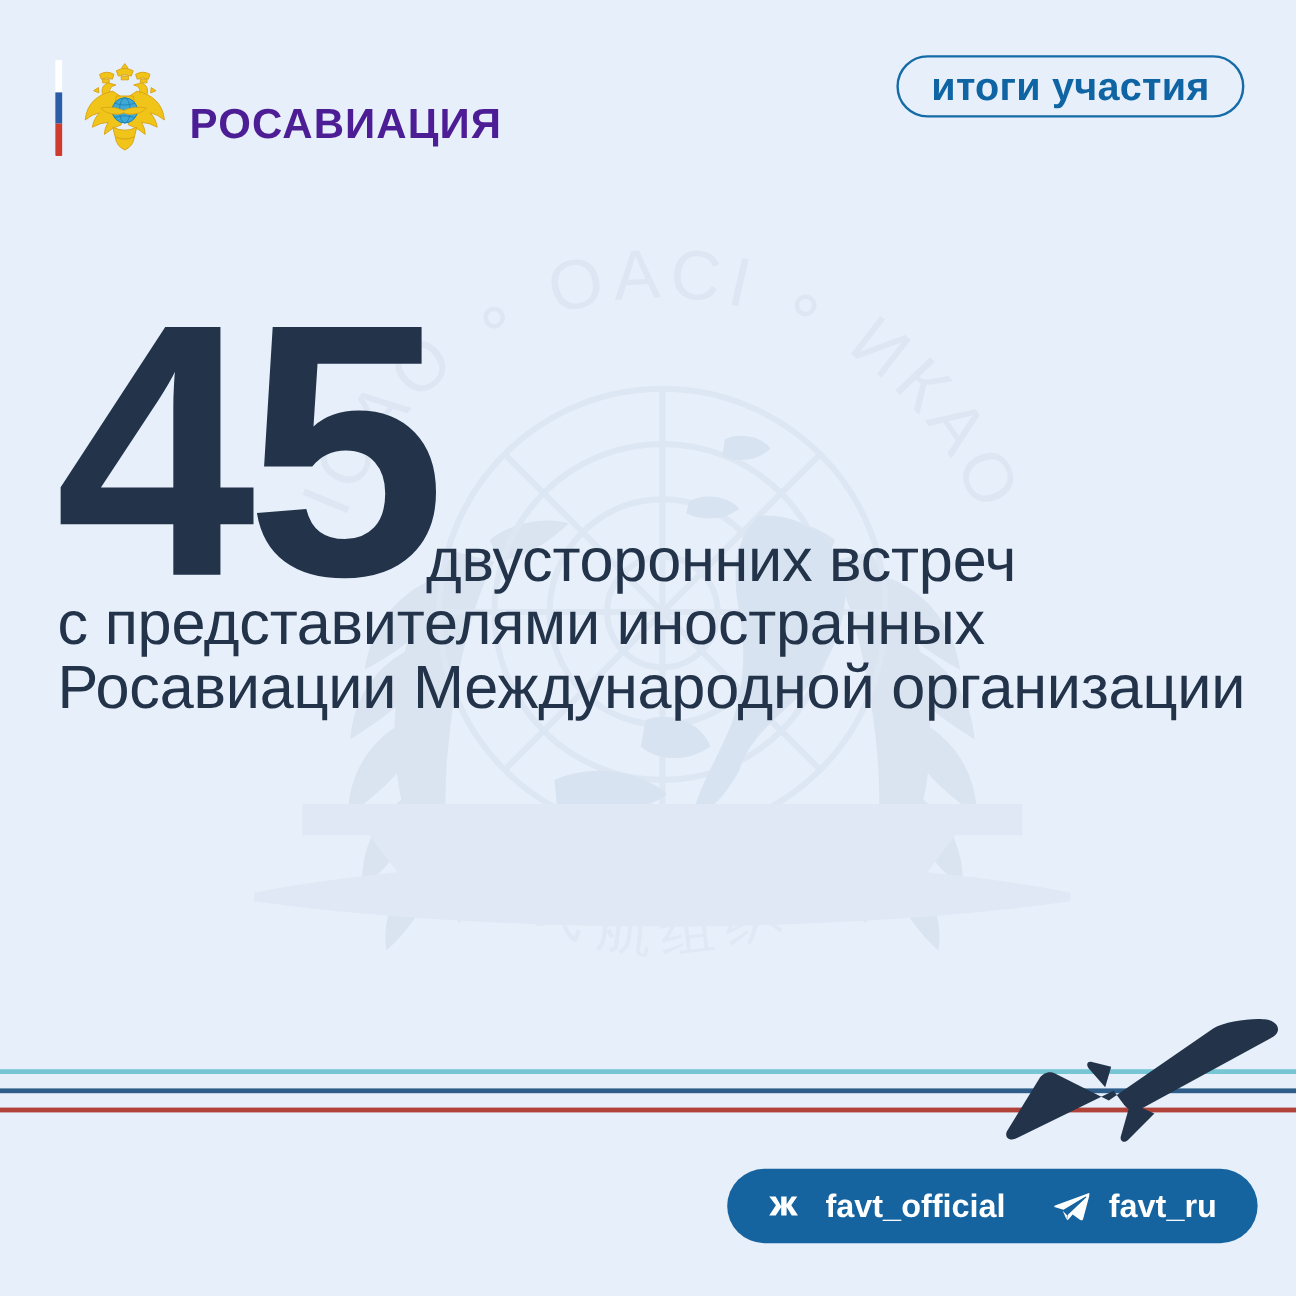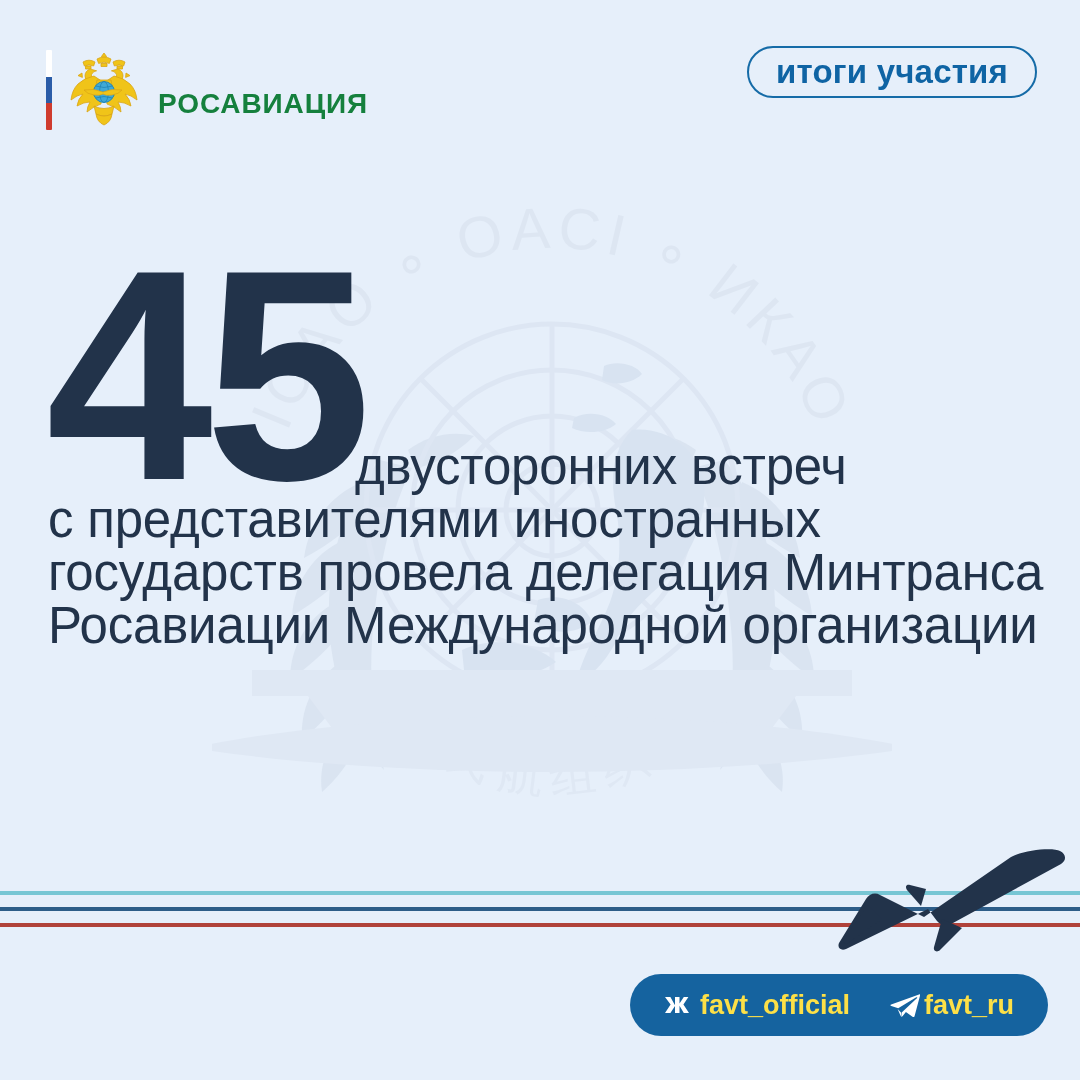--- a/index.html
+++ b/index.html
@@ -60,24 +60,24 @@
   }
   .flagbar i { display: block; width: 100%; height: 33.34%; }
   .flagbar .fw { background: #ffffff; }
   .flagbar .fb { background: #2a5ca8; }
   .flagbar .fr { background: #cf3b2e; }
 
   .emblem { width: 76px; height: 80px; display: block; }
 
   .brand-name {
     margin-left: 16px;
-    font-size: 28px;
+    font-size: 35px;
     font-weight: 700;
     letter-spacing: 0.9px;
-    color: #15803d;
+    color: #4c1d95;
     white-space: nowrap;
     margin-top: 28px;
   }
 
   .tag-pill {
     position: absolute;
     right: 43px;
     top: 46px;
     height: 52px;
     box-sizing: border-box;
@@ -155,22 +155,22 @@
     border-radius: 31px;
     display: flex;
     align-items: center;
     padding: 0 34px;
     gap: 40px;
     z-index: 5;
   }
   .social-item {
     display: flex;
     align-items: center;
-    gap: 4px;
-    color: #fde047;
+    gap: 16px;
+    color: #ffffff;
     font-size: 27px;
     font-weight: 700;
     white-space: nowrap;
     text-align: center;
   }
   .social-item svg { display: block; }
 </style>
 </head>
 <body>
 
@@ -292,21 +292,20 @@
     </div>
 
     <div class="tag-pill">итоги участия</div>
   </div>
 
   <div class="content">
     <div class="bignum">45</div>
     <div class="headline">
       <span class="ln first">двусторонних встреч</span>
       <span class="ln">с представителями иностранных</span>
-      <span class="ln">государств провела делегация Минтранса</span>
       <span class="ln">Росавиации Международной организации</span>
     </div>
   </div>
 
   <div class="stripes">
     <div class="stripe s1"></div>
     <div class="stripe s2"></div>
     <div class="stripe s3"></div>
   </div>
 

